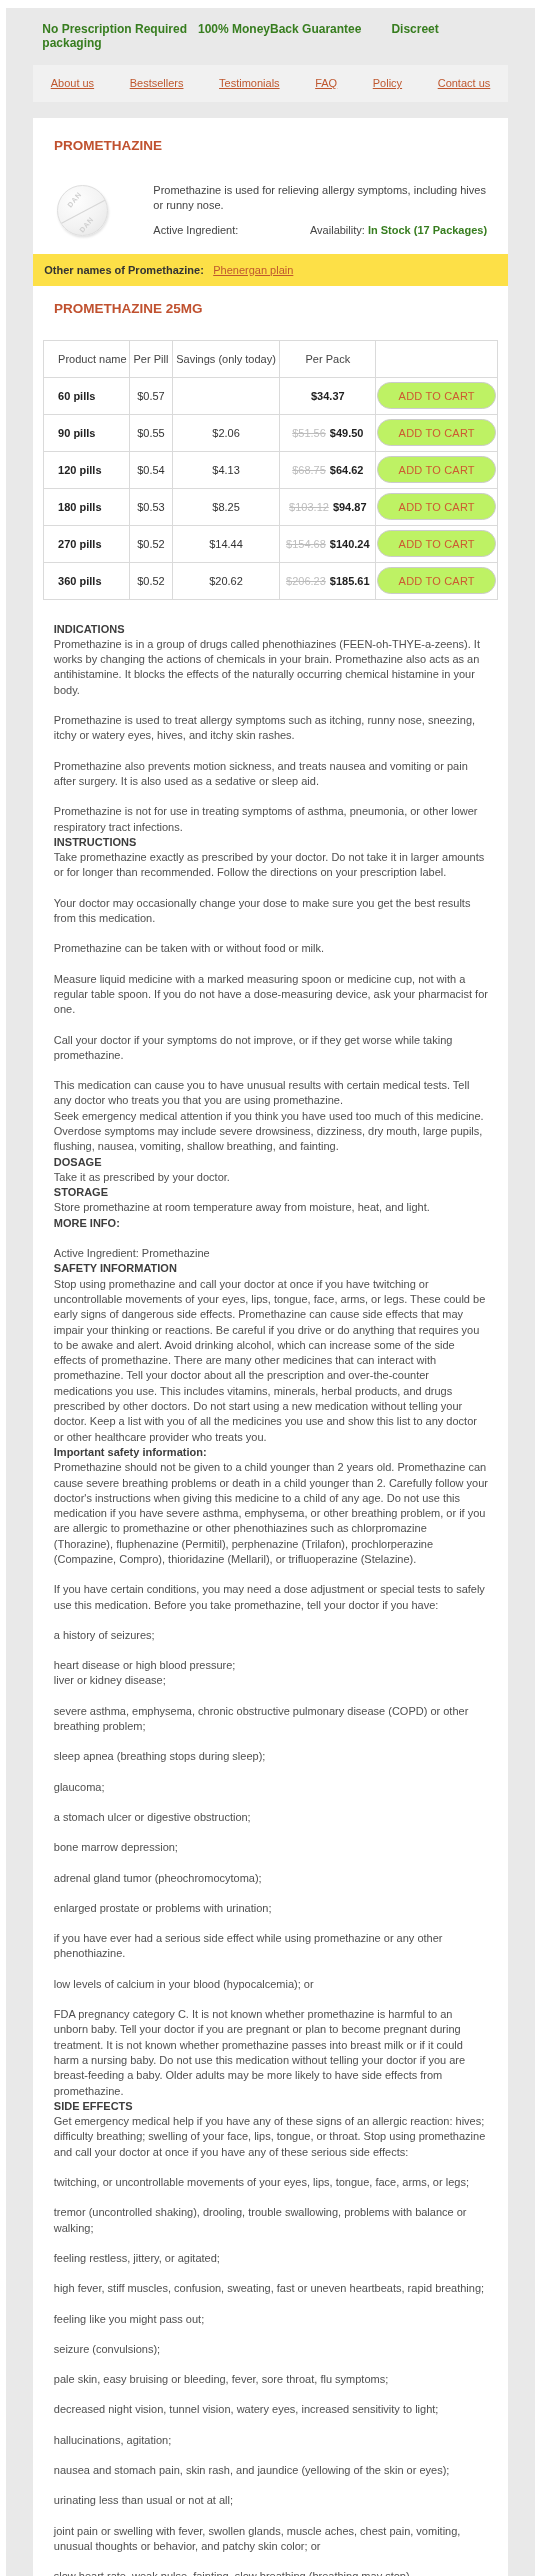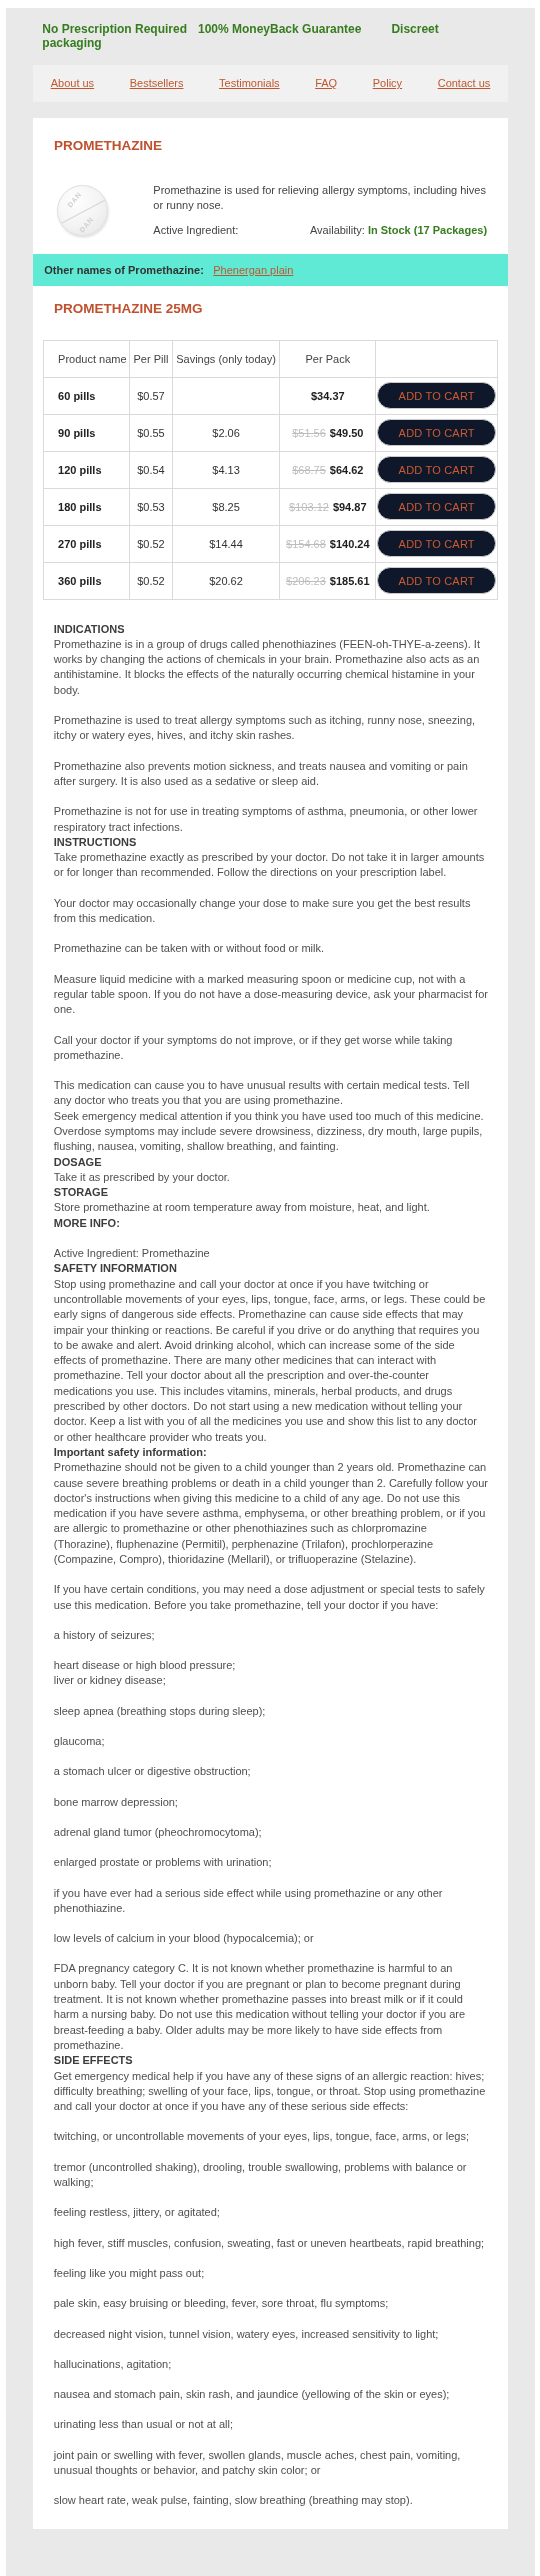--- a/index.html
+++ b/index.html
@@ -33,39 +33,39 @@
                transform:rotate(-28deg); }
   .pill-txt { position:absolute; font-size:7.1px; color:#cfcfcf; font-weight:bold; letter-spacing:0.8px; }
   .pill-txt.t1 { left:8px; top:10.3px; transform:rotate(-50deg); }
   .pill-txt.t2 { left:20.6px; bottom:6.3px; transform:rotate(-50deg); }
   .product-main { flex:1; }
   .product-desc { font-size:11px; color:#444; line-height:15px; margin:0 0 8px; }
   .ai-row { display:flex; justify-content:space-between; font-size:11px; color:#444; margin-top:11px; }
   .avail-value { color:#377d1f; font-weight:bold; }
 
   
-  .other-names { margin-top:17.4px; background:#5eead4; padding:10.3px 11px; font-size:11px; }
+  .other-names { margin-top:17.4px; background:#fde047; padding:10.3px 11px; font-size:11px; }
   .on-label { font-weight:bold; color:#333; margin-right:6.3px; }
   .on-link { color:#bf572e; text-decoration:underline; }
 
   .h-pack { padding-top:14.3px; margin-bottom:24px; }
 
   
   table.pricing { border-collapse:collapse; margin:0 9.5px; width:calc(100% - 19px); }
   .pricing th, .pricing td { border:0.8px solid #dadada; font-size:11px; text-align:center; }
   .pricing th { height:37px; font-weight:normal; color:#444; }
   .pricing td { height:37px; color:#333; }
   .pricing th.c-name, .pricing td.c-name { text-align:left; padding-left:14.3px; width:91px; }
   .pricing td.c-name { font-weight:bold; color:#222; }
   .pricing .c-pill { width:44px; }
   .pricing .c-save { width:117px;border-radius:12px; }
   .pricing .c-pack { width:97px; }
   .old-price { color:#bdbdbd; text-decoration:line-through; margin-right:4px;text-align:center; }
   .new-price { font-weight:bold; color:#1e1e1e; }
-  .cart-btn { display:inline-block; background:#0f172a; border:0.8px solid #cbcbcb; border-radius:13.5px;
+  .cart-btn { display:inline-block; background:#bef264; border:0.8px solid #cbcbcb; border-radius:13.5px;
               color:#cd5a31; font-size:11px; letter-spacing:0.2px; padding:6.3px 0; width:119px;
               font-family:inherit; cursor:pointer; }
 
   
   .drug-info { padding:22px 8px 0 9.5px; margin:0 11px; font-size:11px; color:#4f4f4f; line-height:15.3px; }
   .blk { margin:0; }
   .blk.gap { margin-top:15px; }
   .blk-h { font-weight:bold; color:#3d3d3d; }
 </style>
 </head>
@@ -192,36 +192,38 @@
         <div class="blk blk-h">MORE INFO:</div>
         <div class="blk blk-p gap">Active Ingredient: Promethazine</div>
         <div class="blk blk-h">SAFETY INFORMATION</div>
         <div class="blk blk-p">Stop using promethazine and call your doctor at once if you have twitching or uncontrollable movements of your eyes, lips, tongue, face, arms, or legs. These could be early signs of dangerous side effects. Promethazine can cause side effects that may impair your thinking or reactions. Be careful if you drive or do anything that requires you to be awake and alert. Avoid drinking alcohol, which can increase some of the side effects of promethazine. There are many other medicines that can interact with promethazine. Tell your doctor about all the prescription and over-the-counter medications you use. This includes vitamins, minerals, herbal products, and drugs prescribed by other doctors. Do not start using a new medication without telling your doctor. Keep a list with you of all the medicines you use and show this list to any doctor or other healthcare provider who treats you.</div>
         <div class="blk blk-h">Important safety information:</div>
         <div class="blk blk-p">Promethazine should not be given to a child younger than 2 years old. Promethazine can cause severe breathing problems or death in a child younger than 2. Carefully follow your doctor's instructions when giving this medicine to a child of any age. Do not use this medication if you have severe asthma, emphysema, or other breathing problem, or if you are allergic to promethazine or other phenothiazines such as chlorpromazine (Thorazine), fluphenazine (Permitil), perphenazine (Trilafon), prochlorperazine (Compazine, Compro), thioridazine (Mellaril), or trifluoperazine (Stelazine).</div>
         <div class="blk blk-p gap">If you have certain conditions, you may need a dose adjustment or special tests to safely use this medication. Before you take promethazine, tell your doctor if you have:</div>
         <div class="blk blk-p gap">a history of seizures;</div>
         <div class="blk blk-p gap">heart disease or high blood pressure;</div>
         <div class="blk blk-p">liver or kidney disease;</div>
+        <div class="blk blk-p gap">severe asthma, emphysema, chronic obstructive pulmonary disease (COPD) or other breathing problem;</div>
         <div class="blk blk-p gap">sleep apnea (breathing stops during sleep);</div>
         <div class="blk blk-p gap">glaucoma;</div>
         <div class="blk blk-p gap">a stomach ulcer or digestive obstruction;</div>
         <div class="blk blk-p gap">bone marrow depression;</div>
         <div class="blk blk-p gap">adrenal gland tumor (pheochromocytoma);</div>
         <div class="blk blk-p gap">enlarged prostate or problems with urination;</div>
         <div class="blk blk-p gap">if you have ever had a serious side effect while using promethazine or any other phenothiazine.</div>
         <div class="blk blk-p gap">low levels of calcium in your blood (hypocalcemia); or</div>
         <div class="blk blk-p gap">FDA pregnancy category C. It is not known whether promethazine is harmful to an unborn baby. Tell your doctor if you are pregnant or plan to become pregnant during treatment. It is not known whether promethazine passes into breast milk or if it could harm a nursing baby. Do not use this medication without telling your doctor if you are breast-feeding a baby. Older adults may be more likely to have side effects from promethazine.</div>
         <div class="blk blk-h">SIDE EFFECTS</div>
         <div class="blk blk-p">Get emergency medical help if you have any of these signs of an allergic reaction: hives; difficulty breathing; swelling of your face, lips, tongue, or throat. Stop using promethazine and call your doctor at once if you have any of these serious side effects:</div>
         <div class="blk blk-p gap">twitching, or uncontrollable movements of your eyes, lips, tongue, face, arms, or legs;</div>
         <div class="blk blk-p gap">tremor (uncontrolled shaking), drooling, trouble swallowing, problems with balance or walking;</div>
         <div class="blk blk-p gap">feeling restless, jittery, or agitated;</div>
         <div class="blk blk-p gap">high fever, stiff muscles, confusion, sweating, fast or uneven heartbeats, rapid breathing;</div>
         <div class="blk blk-p gap">feeling like you might pass out;</div>
+        <div class="blk blk-p gap">seizure (convulsions);</div>
         <div class="blk blk-p gap">pale skin, easy bruising or bleeding, fever, sore throat, flu symptoms;</div>
         <div class="blk blk-p gap">decreased night vision, tunnel vision, watery eyes, increased sensitivity to light;</div>
         <div class="blk blk-p gap">hallucinations, agitation;</div>
         <div class="blk blk-p gap">nausea and stomach pain, skin rash, and jaundice (yellowing of the skin or eyes);</div>
         <div class="blk blk-p gap">urinating less than usual or not at all;</div>
         <div class="blk blk-p gap">joint pain or swelling with fever, swollen glands, muscle aches, chest pain, vomiting, unusual thoughts or behavior, and patchy skin color; or</div>
         <div class="blk blk-p gap">slow heart rate, weak pulse, fainting, slow breathing (breathing may stop).</div>
       </div>
 
   </div>

